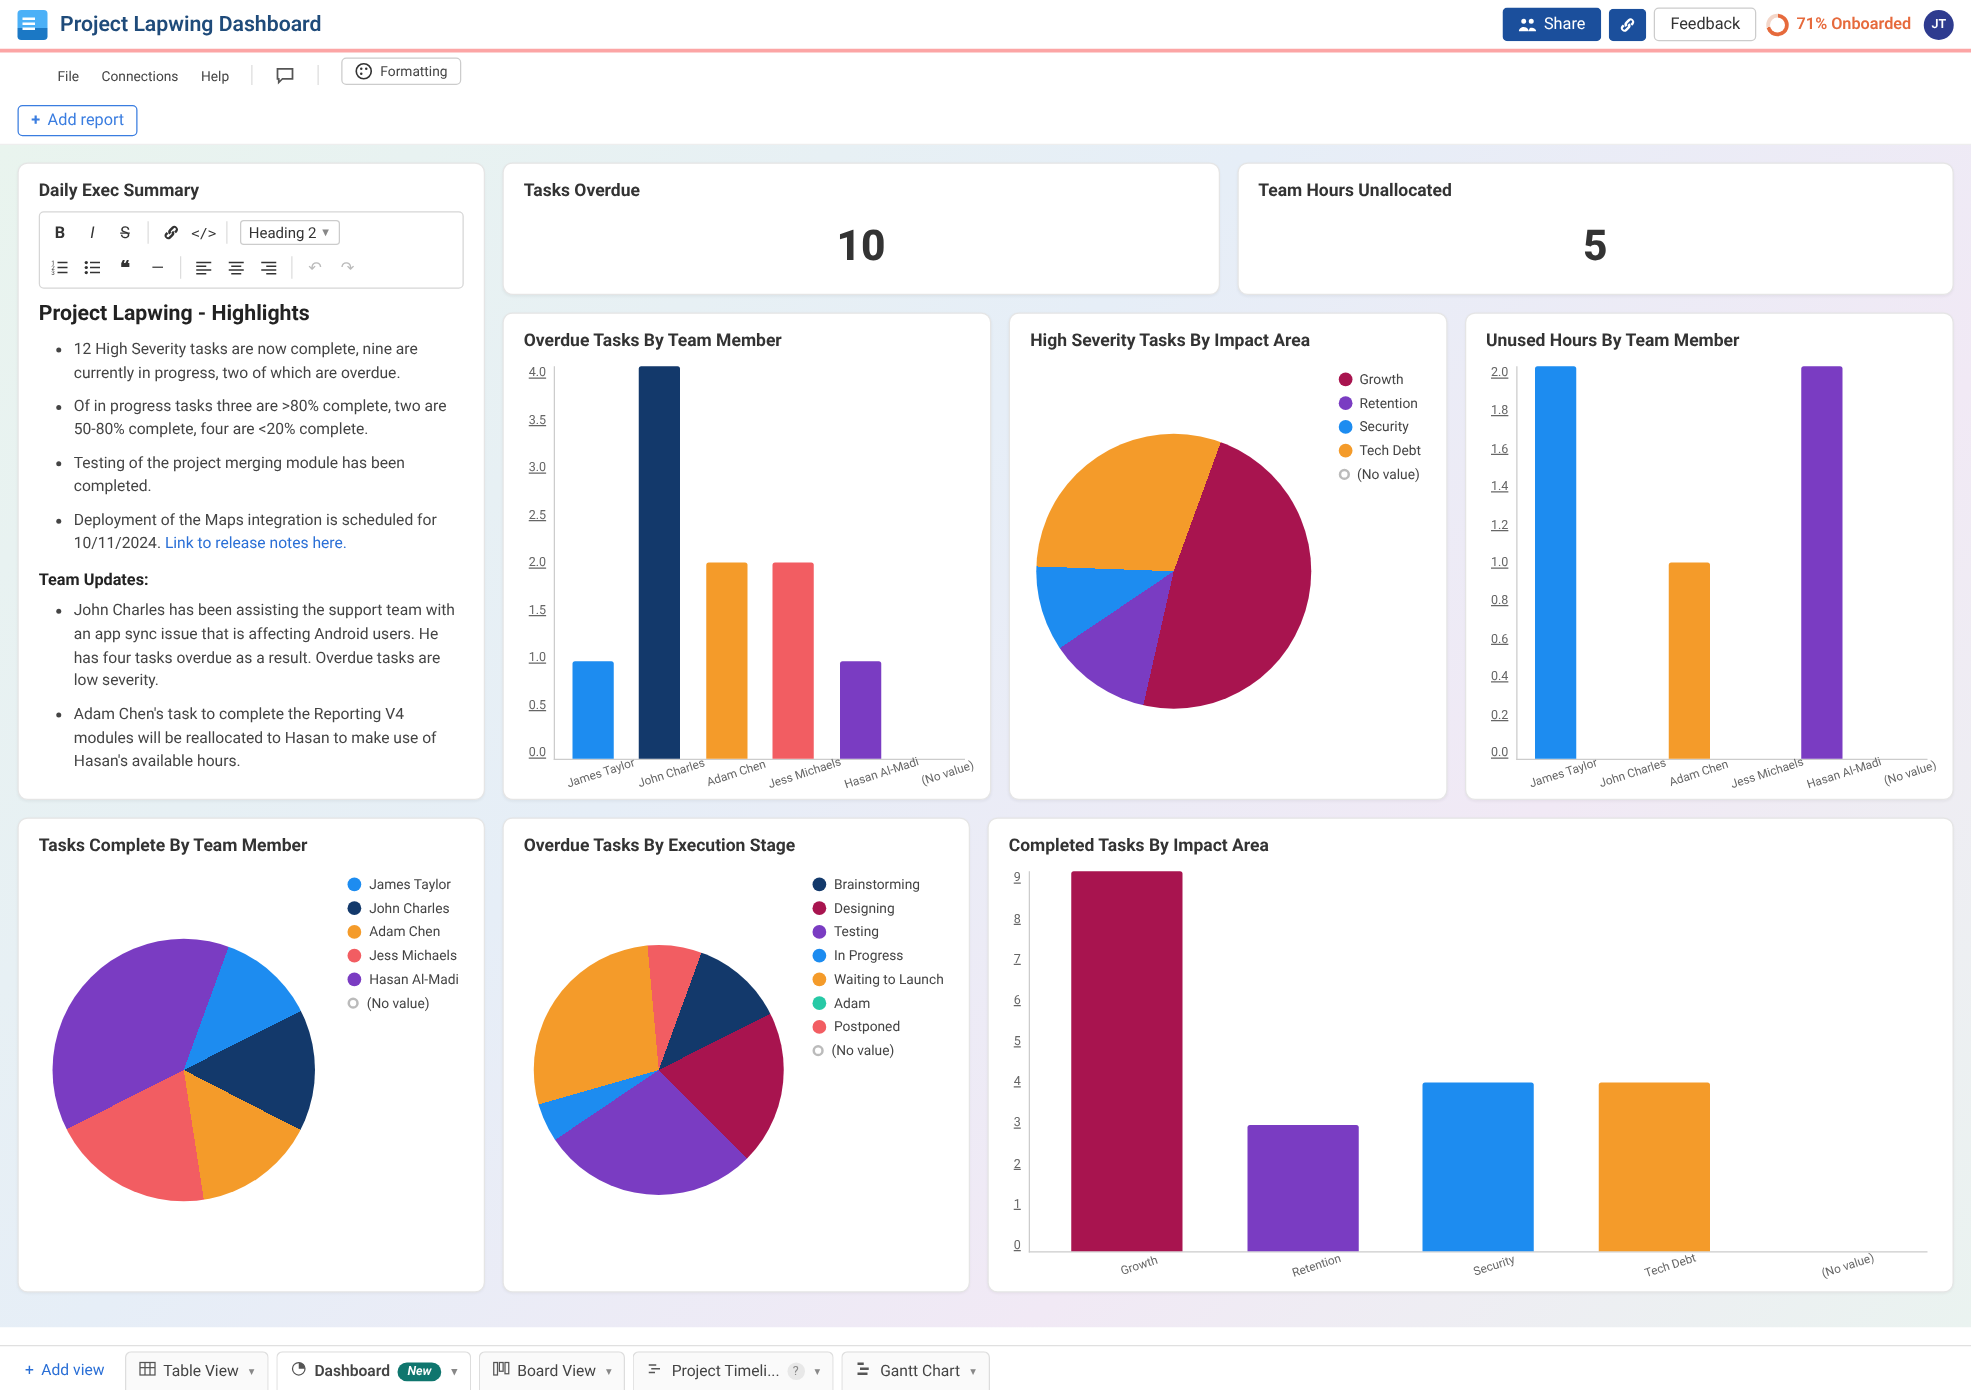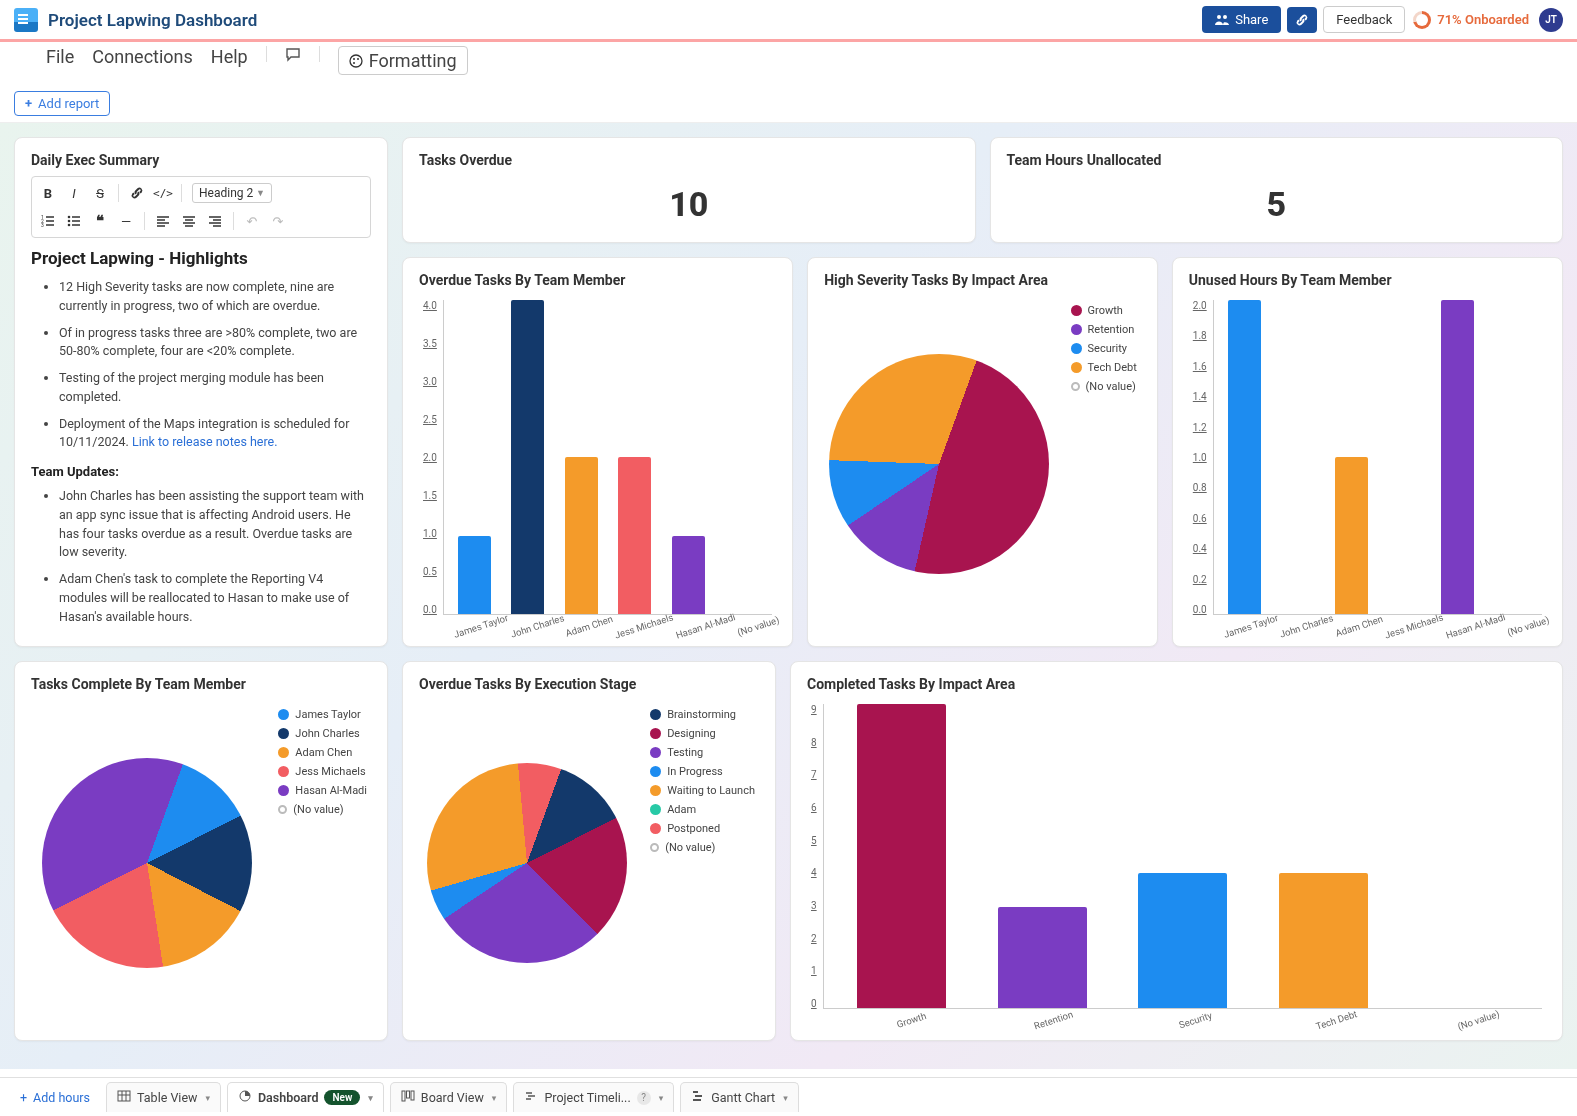--- a/index.html
+++ b/index.html
@@ -10,21 +10,21 @@
   .title { font-size: 17px; font-weight: 600; color: #1f4b7a; }
   .top-spacer { flex:1; }
   .btn { display:inline-flex; align-items:center; gap:6px; border-radius:4px; padding:5px 12px; font-size:13px; cursor:pointer; border:1px solid transparent; }
   .btn-primary { background:#1b4f9c; color:#fff; }
   .btn-icon { background:#1b4f9c; color:#fff; padding:5px 7px; }
   .btn-outline { background:#fff; color:#333; border:1px solid #ccc; }
   .onboard { display:flex; align-items:center; gap:6px; color:#e66a3c; font-size:13px; font-weight:600; margin-left:8px; }
   .ring { width:18px; height:18px; border-radius:50%; background: conic-gradient(#e66a3c 0 71%, #f3d6c9 71% 100%); position:relative; }
   .ring::after { content:""; position:absolute; inset:3px; background:#fff; border-radius:50%; }
   .avatar { width:24px; height:24px; border-radius:50%; background:#2e3b8f; color:#fff; display:flex; align-items:center; justify-content:center; font-size:10px; font-weight:600; margin-left:10px; }
-  .menubar { display:flex; align-items:flex-start; gap:18px; padding:4px 14px 10px 46px; font-size:18px; color:#444; }
+  .menubar { display:flex; align-items:flex-end; gap:18px; padding:4px 14px 10px 46px; font-size:11px; color:#444; }
   .menubar .sep { width:1px; height:16px; background:#ddd; }
   .chat-icon svg, .btn svg { display:block; }
   .formatting { display:flex; align-items:center; gap:6px; border:1px solid #ccc; border-radius:4px; padding:3px 10px; }
   .secondbar { padding:6px 14px; border-bottom:1px solid #eee; }
   .add-report { display:inline-flex; align-items:center; gap:6px; border:1px solid #3a7de0; color:#3a7de0; border-radius:4px; padding:4px 10px; font-size:13px; }
   .canvas { padding:14px; background: linear-gradient(135deg,#e9f4ee 0%, #e6eef7 40%, #f1e9f5 70%, #eaf3f0 100%); min-height: 940px; }
   .row { display:flex; gap:14px; margin-bottom:14px; }
   .card { background:#fff; border:1px solid #e5e5e5; border-radius:8px; padding:14px 16px; box-shadow:0 1px 2px rgba(0,0,0,0.04); }
   .card h3 { font-size:14px; font-weight:700; color:#333; margin-bottom:8px; }
   .big-metric .value { font-size:34px; font-weight:800; color:#333; text-align:center; padding:8px 0 4px; }
@@ -54,21 +54,21 @@
   .legend { display:flex; flex-direction:column; gap:6px; padding:8px 4px 8px 16px; font-size:11px; color:#444; }
   .legend .row-item { display:flex; align-items:center; gap:6px; }
   .swatch { width:11px; height:11px; border-radius:50%; }
   .swatch.hollow { background:#fff; border:2px solid #bbb; width:9px; height:9px; }
   .pie-wrap { flex:1; display:flex; align-items:center; justify-content:center; }
   .pie { border-radius:50%; }
   
   .bottom-tabs { position:fixed; bottom:0; left:0; right:0; background:#fff; border-top:1px solid #e0e0e0; display:flex; align-items:center; padding:4px 10px; gap:6px; font-size:12.5px; }
   .tab { display:flex; align-items:center; gap:6px; padding:6px 10px; border:1px solid #ddd; border-bottom:none; border-radius:5px 5px 0 0; background:#fafafa; cursor:pointer; color:#444; }
   .tab.active { background:#fff; font-weight:600; }
-  .badge-new { background:#14532d; color:#fff; font-size:10px; padding:2px 8px; border-radius:10px; font-weight:600; }
+  .badge-new { background:#0f766e; color:#fff; font-size:10px; padding:2px 8px; border-radius:10px; font-weight:600;font-style:italic; }
   .add-view { color:#2a6fd6; border:none; background:none; }
   .chev { font-size:9px; color:#888; margin-left:2px; }
   .qmark { width:14px; height:14px; border-radius:50%; background:#e8e8e8; color:#888; font-size:10px; display:inline-flex; align-items:center; justify-content:center; }
 </style>
 </head>
 <body>
 
 <div class="topbar">
   <div class="logo"></div>
   <div class="title">Project Lapwing Dashboard</div>
@@ -476,21 +476,21 @@
           </div>
         </div>
     </div>
   </div>
 
 </div>
 
 <div class="bottom-tabs">
   <div class="tab add-view">
     <span>+</span>
-    <span>Add hours</span>
+    <span>Add view</span>
   </div>
   <div id="tabs-container" style="display:flex; gap:6px;">
       <div class="tab">
         <span><svg width="14" height="14" viewBox="0 0 14 14">
             <rect x="1" y="2" width="12" height="10" fill="none" stroke="#555"></rect>
             <path stroke="#555" d="M1 6h12M5 2v10M9 2v10"></path>
           </svg></span>
         <span>Table View</span>
         <span class="chev">▾</span>
       </div>

